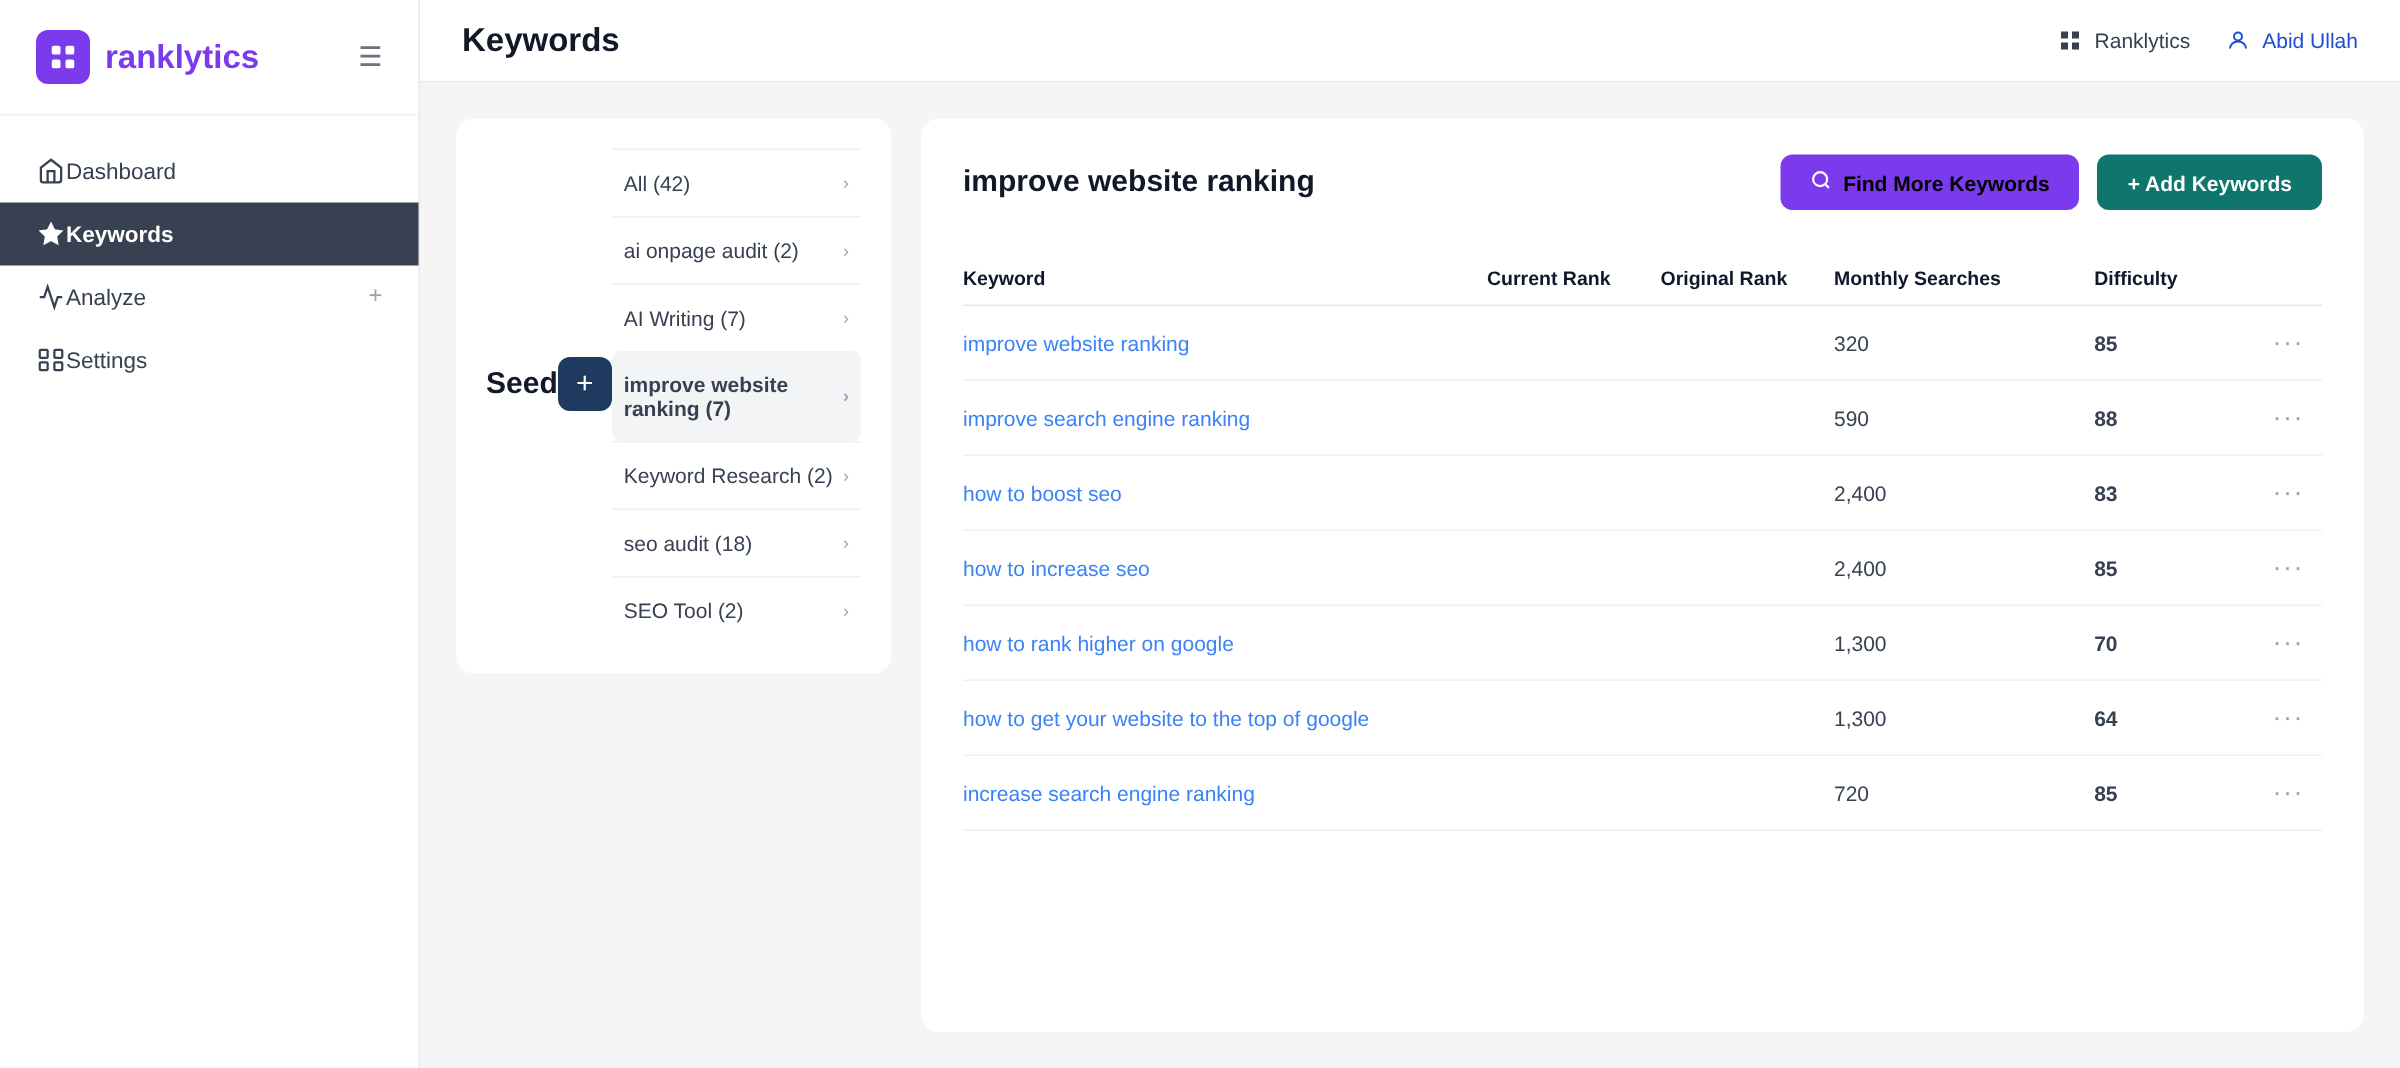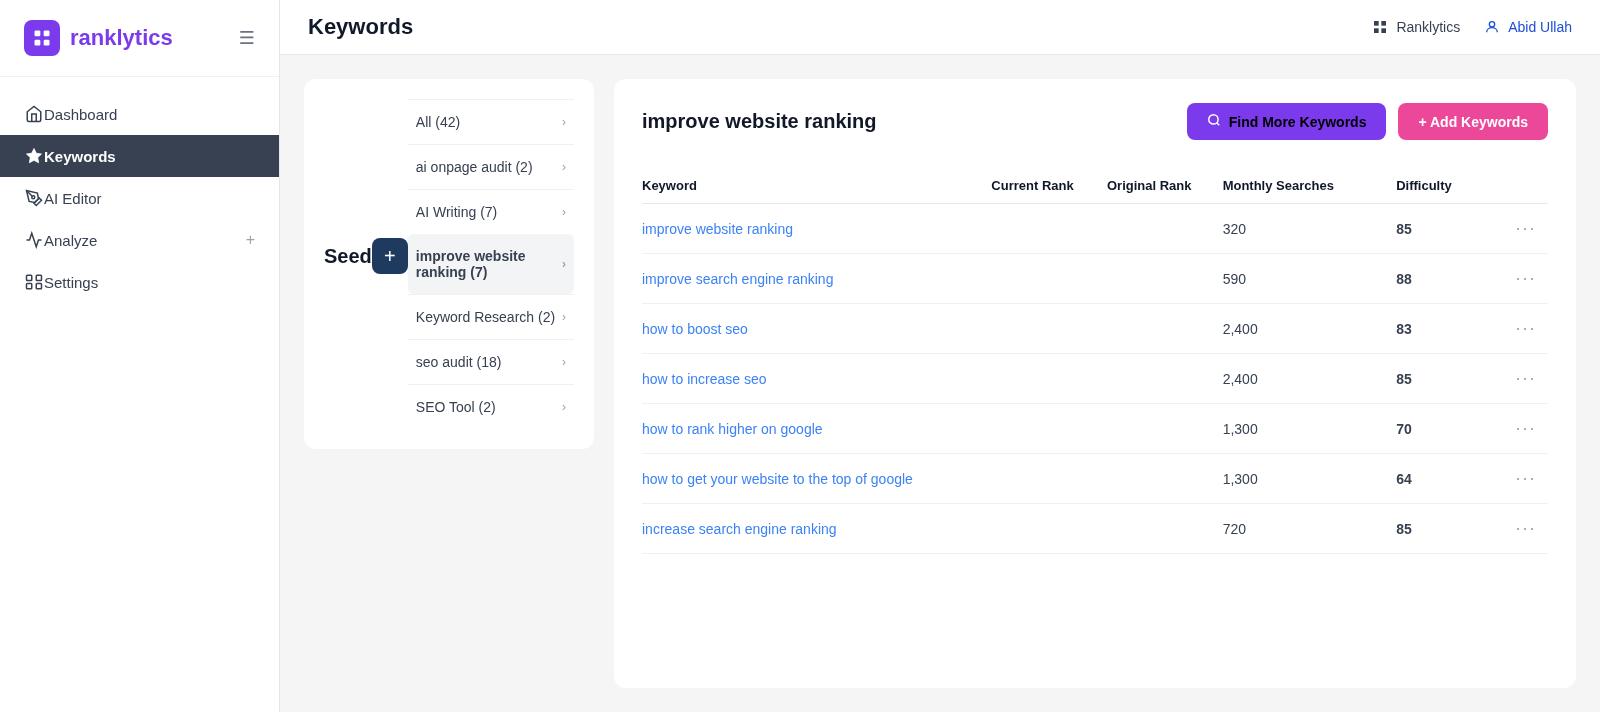--- a/index.html
+++ b/index.html
@@ -45,21 +45,21 @@
     .seed-item.active { background: #f3f4f6; font-weight: 600; border-radius: 6px; border: none; }
     .seed-item .chevron { color: #9ca3af; font-size: 12px; }
     .seed-item-label { flex: 1; }
 
     
     .keywords-panel { flex: 1; background: #fff; border-radius: 12px; padding: 24px 28px; overflow: auto; }
     .keywords-header { display: flex; align-items: center; justify-content: space-between; margin-bottom: 28px; }
     .keywords-title { font-size: 20px; font-weight: 700; color: #111827; }
     .keywords-actions { display: flex; gap: 12px; }
     .btn-find { background: #7c3aed; color: #000000; border: none; border-radius: 8px; padding: 10px 20px; font-size: 14px; font-weight: 600; cursor: pointer; display: flex; align-items: center; gap: 8px; }
-    .btn-add { background: #ec4899; color: white; border: none; border-radius: 8px; padding: 10px 20px; font-size: 14px; font-weight: 600; cursor: pointer; display: flex; align-items: center; gap: 6px; }
+    .btn-add { background: #0f766e; color: white; border: none; border-radius: 8px; padding: 10px 20px; font-size: 14px; font-weight: 600; cursor: pointer; display: flex; align-items: center; gap: 6px; }
 
     
     .keywords-table { width: 100%; border-collapse: collapse; }
     .keywords-table thead tr th { text-align: left; font-size: 13px; font-weight: 700; color: #0f172a; padding: 10px 12px; border-bottom: 1px solid #e5e7eb; }
     .keywords-table thead tr th:first-child { padding-left: 0; }
     .keywords-table tbody tr td { padding: 14px 12px; border-bottom: 1px solid #f0f0f0; font-size: 14px; color: #374151; }
     .keywords-table tbody tr td:first-child { padding-left: 0; }
     .keyword-link { color: #3b82f6; text-decoration: none; cursor: pointer; }
     .difficulty-red { color: #ef4444; font-weight: 700; }
     .difficulty-orange { color: #f97316; font-weight: 700; }
@@ -101,31 +101,20 @@
       <span class="nav-icon">
         <svg width="18" height="18" viewBox="0 0 24 24" fill="currentColor" stroke="currentColor" stroke-width="1">
             <polygon points="12,2 15.09,8.26 22,9.27 17,14.14 18.18,21.02 12,17.77 5.82,21.02 7,14.14 2,9.27 8.91,8.26"></polygon>
           </svg>
       </span>
       <span>Keywords</span>
     </div>
     <div class="nav-item">
       <span class="nav-icon">
         <svg width="18" height="18" viewBox="0 0 24 24" fill="none" stroke="currentColor" stroke-width="2">
-            <path d="M12 19l7-7 3 3-7 7-3-3z"></path>
-            <path d="M18 13l-1.5-7.5L2 2l3.5 14.5L13 18l5-5z"></path>
-            <path d="M2 2l7.586 7.586"></path>
-            <circle cx="11" cy="11" r="2"></circle>
-          </svg>
-      </span>
-      <span>AI Editor</span>
-    </div>
-    <div class="nav-item">
-      <span class="nav-icon">
-        <svg width="18" height="18" viewBox="0 0 24 24" fill="none" stroke="currentColor" stroke-width="2">
             <polyline points="22,12 18,12 15,21 9,3 6,12 2,12"></polyline>
           </svg>
       </span>
       <span>Analyze</span>
       <span class="plus-icon">+</span>
     </div>
     <div class="nav-item">
       <span class="nav-icon">
         <svg width="18" height="18" viewBox="0 0 24 24" fill="none" stroke="currentColor" stroke-width="2">
             <rect x="2" y="3" width="7" height="7" rx="1"></rect>

